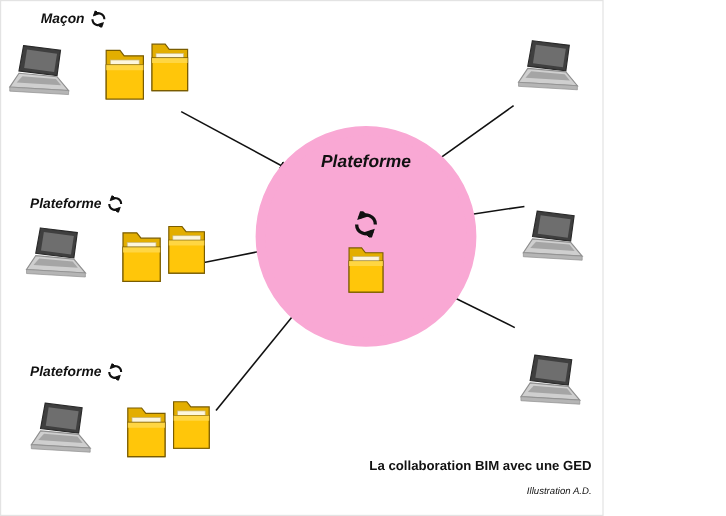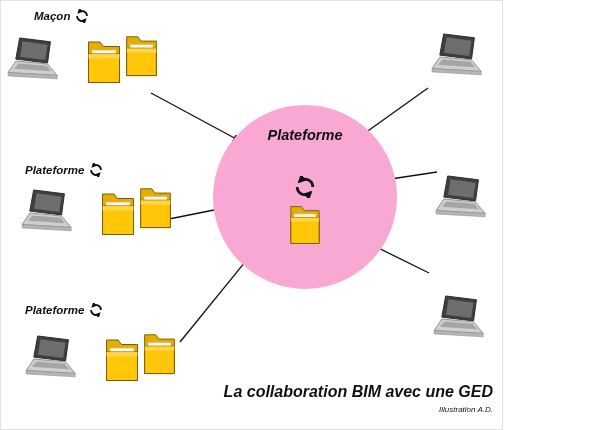--- a/index.html
+++ b/index.html
@@ -14,21 +14,21 @@
   .folder{width:34px;height:47px;display:block;}
   .folder.f2{width:33px;height:45px;margin-left:4px;transform:translateY(-5px);}
   .sync{width:14px;height:14px;display:inline-block;}
   .circle{position:absolute;left:212px;top:104px;width:168px;height:168px;
           border:8px solid #f9a8d4;border-radius:50%;background:#f9a8d4;}
   .ctext{position:absolute;top:13px;left:0;width:100%;text-align:center;
          font-weight:bold;font-style:italic;font-size:14.5px;line-height:19px;}
   .csync{position:absolute;top:63px;left:50%;transform:translateX(-50%);width:22px;height:22px;}
   .cfolder{position:absolute;top:89px;left:50%;transform:translateX(-50%);width:31px;height:43px;}
   .overlay{position:absolute;left:0;top:0;width:605px;height:430px;pointer-events:none;}
-  .footer-title{position:absolute;right:9px;top:382px;font-weight:bold;font-style:italic;font-size:16px;}
+  .footer-title{position:absolute;right:9px;top:382px;font-weight:bold;font-size:11px;}
   .footer-credit{position:absolute;right:9px;top:404px;font-weight:normal;font-style:italic;font-size:8px;}
 </style>
 </head>
 <body>
 
 <div class="canvas">
 
   <svg class="overlay" viewBox="0 0 605 430">
     <defs>
       <marker id="arrow" viewBox="0 0 10 10" refX="9" refY="5" markerWidth="6" markerHeight="6" orient="auto">

